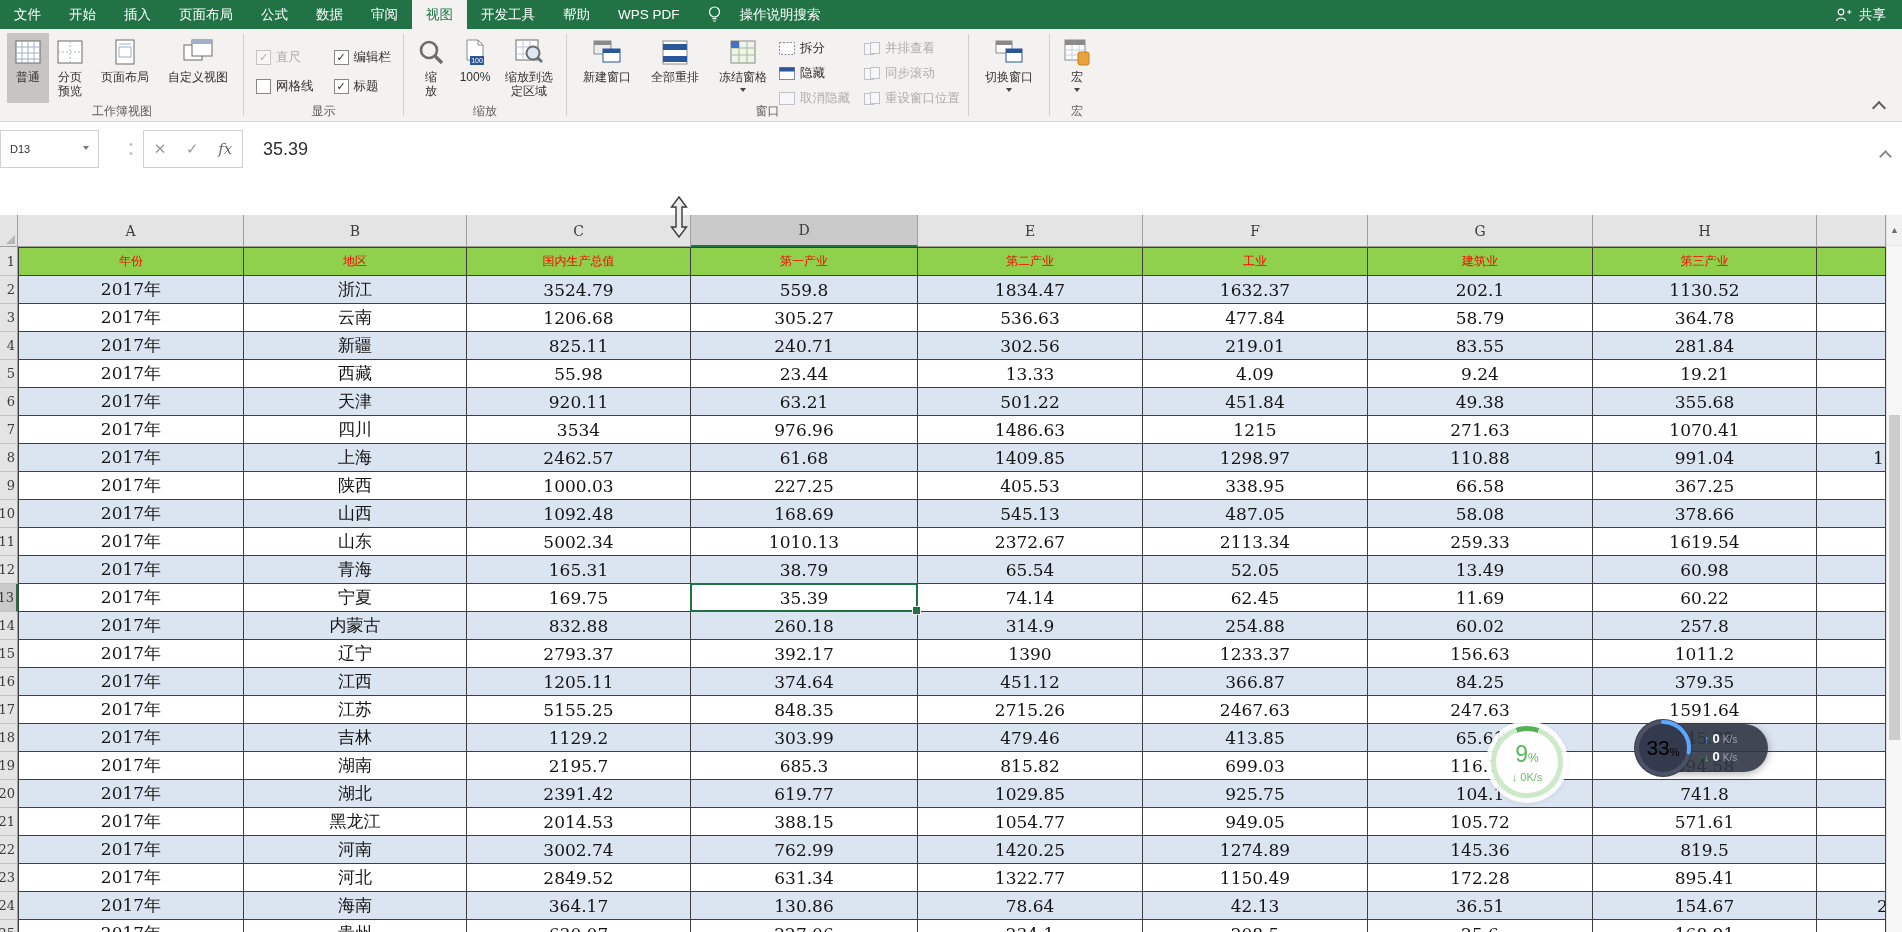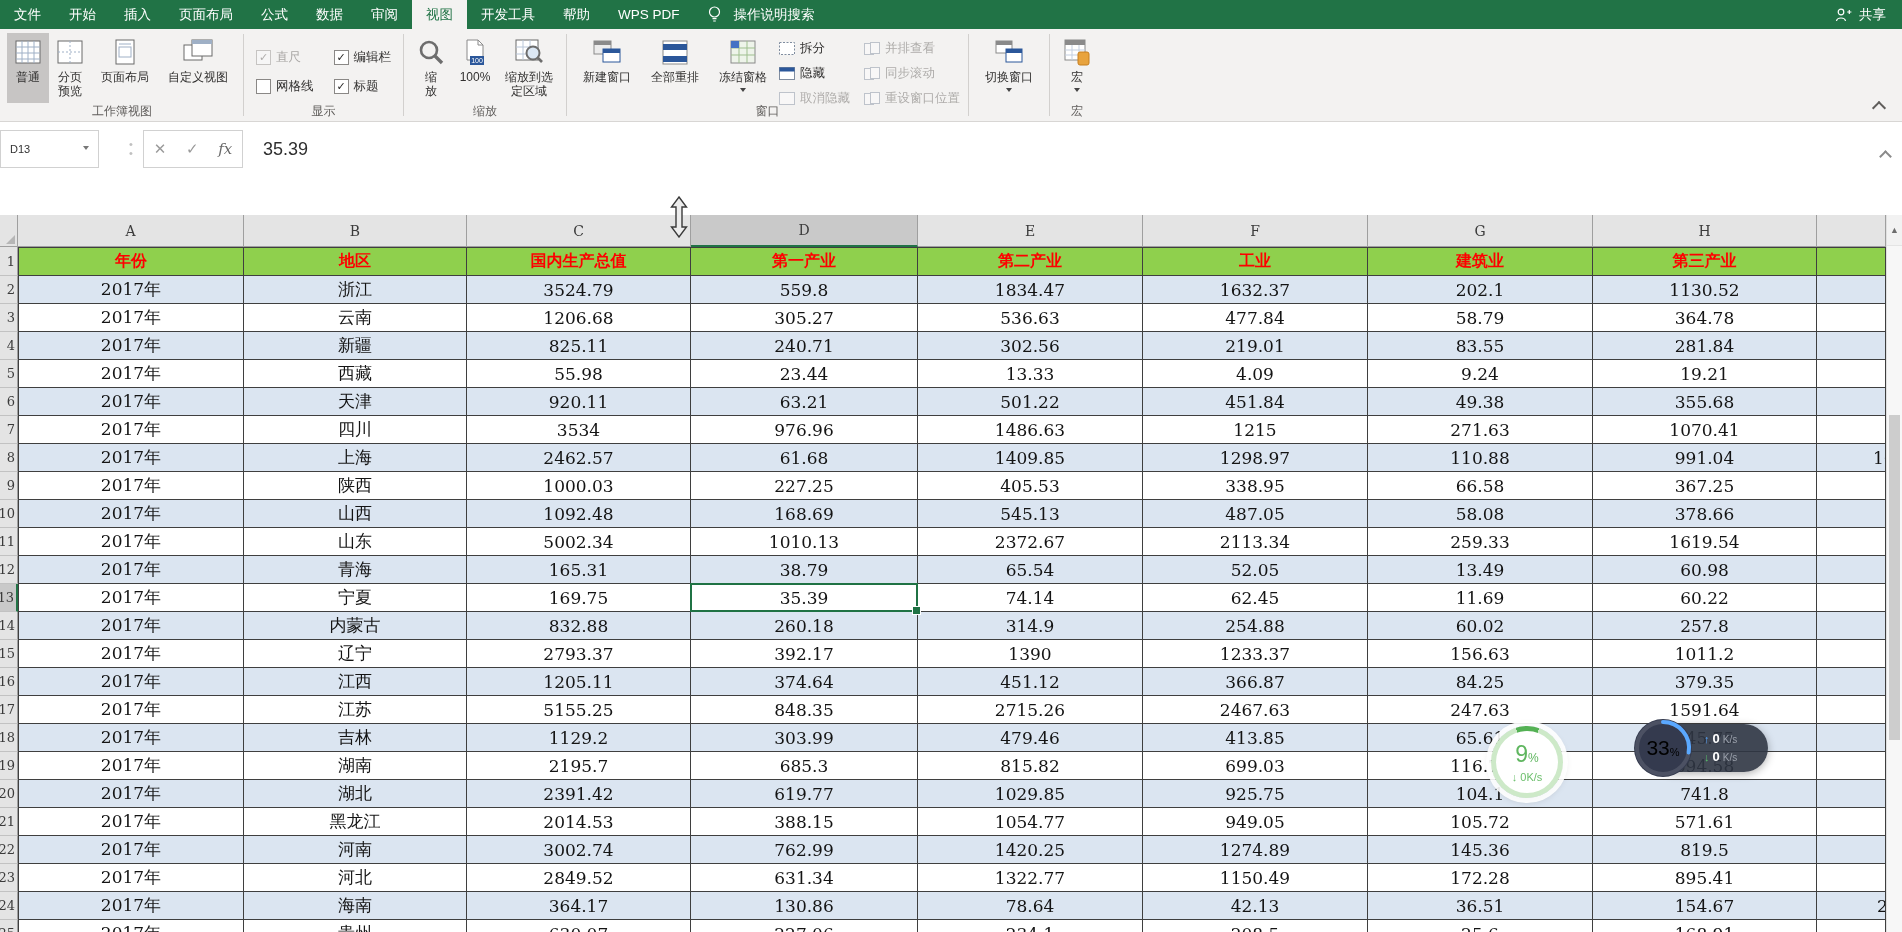--- a/index.html
+++ b/index.html
@@ -4,21 +4,21 @@
 <style>
   html,body{margin:0;padding:0;}
   body{width:1902px;height:932px;position:relative;overflow:hidden;background:#f3f2f1;
        font-family:"Liberation Sans",sans-serif;-webkit-font-smoothing:antialiased;}
 
   
   .tabbar{position:absolute;top:0;left:0;right:0;height:29px;background:#217346;display:flex;align-items:stretch;color:#fff;font-size:13.5px;z-index:30;}
   .tabs{display:flex;align-items:stretch;}
   .tab{padding:0 14px;line-height:29px;white-space:nowrap;}
   .tab.active{background:#f3f2f1;color:#217346;}
-  .tab-search{display:flex;align-items:center;gap:13px;padding:5px 14px;}
+  .tab-search{display:flex;align-items:center;gap:19px;padding:5px 14px;}
   .tabbar-right{margin-left:auto;display:flex;align-items:center;gap:7px;padding-right:16px;}
 
   
   .ribbon{position:absolute;top:29px;left:0;right:0;height:92px;background:#f3f2f1;border-bottom:1px solid #d8d6d4;display:flex;align-items:stretch;padding:0 2px;z-index:20;}
   .rgroup{position:relative;display:flex;align-items:flex-start;padding:4px 5px 16px;}
   .rgroup-label{position:absolute;bottom:1px;left:0;right:0;text-align:center;font-size:12px;color:#605e5c;white-space:nowrap;}
   .rdiv{width:1px;background:#d2d0ce;margin:5px 1px;}
   .bigbtn{display:flex;flex-direction:column;align-items:center;min-width:42px;padding:4px 5px 0;height:70px;font-size:12px;color:#323130;text-align:center;line-height:14px;box-sizing:border-box;}
   .bigbtn.active{background:#c7c5c4;}
   .bicon{height:30px;display:flex;align-items:center;justify-content:center;margin-bottom:3px;}
@@ -53,21 +53,21 @@
   
   .sheet{position:absolute;top:215px;left:0;width:1886px;bottom:0;overflow:hidden;background:#fff;z-index:5;}
   .corner{position:absolute;left:0;top:0;width:18px;height:32px;background:#e4e4e4;border-right:1px solid #9f9f9f;border-bottom:1px solid #9f9f9f;box-sizing:border-box;}
   .corner:after{content:"";position:absolute;right:2px;bottom:2px;border-left:9px solid transparent;border-bottom:9px solid #b6b6b6;}
   .chdr{position:absolute;top:0;height:32px;background:#e4e4e4;border-right:1px solid #9f9f9f;border-bottom:1px solid #9f9f9f;display:flex;align-items:center;justify-content:center;font-family:"DejaVu Serif",serif;font-size:14px;color:#3b3b3b;box-sizing:border-box;}
   .chdr.sel{background:#c9c9c9;border-bottom:2px solid #217346;}
   .rhdr{position:absolute;left:0;width:18px;background:#e4e4e4;border-right:1px solid #9f9f9f;border-bottom:1px solid #c2c2c2;display:flex;align-items:center;justify-content:flex-end;padding-right:2px;font-family:"DejaVu Serif",serif;font-size:13px;color:#3b3b3b;box-sizing:border-box;overflow:hidden;}
   .rhdr.sel{background:#c9c9c9;border-right:2px solid #217346;}
   .cell{position:absolute;box-sizing:border-box;border-right:1px solid #3f3f3f;border-bottom:1px solid #3f3f3f;display:flex;align-items:center;justify-content:center;font-family:"DejaVu Serif",serif;font-size:17px;color:#141414;white-space:nowrap;overflow:hidden;}
   .cell.first{border-left:1px solid #3f3f3f;}
-  .cell.hdr{background:#8fd04d;color:#fe0000;font-weight:bold;font-size:16px;border-top:1px solid #3f3f3f;}
+  .cell.hdr{background:#8fd04d;color:#fe0000;font-weight:normal;font-size:12px;border-top:1px solid #3f3f3f;}
   .cell.frag{justify-content:flex-start;}
   .selbox{position:absolute;border:2px solid #1f7244;box-sizing:border-box;pointer-events:none;z-index:6;}
   .fillhandle{position:absolute;right:-5px;bottom:-5px;width:7px;height:7px;background:#1f7244;border:1px solid #fff;}
 
   
   .vscroll{position:absolute;top:215px;right:0;width:16px;bottom:0;background:#f7f7f7;border-left:1px solid #e0e0e0;box-sizing:border-box;z-index:8;}
   .vscroll-up{height:30px;display:flex;align-items:center;justify-content:center;color:#6d6d6d;font-size:9px;background:#f2f2f2;border-bottom:1px solid #e4e4e4;}
   .vthumb{position:absolute;left:2px;right:2px;top:200px;height:325px;background:#cdcdcd;}
 
   

